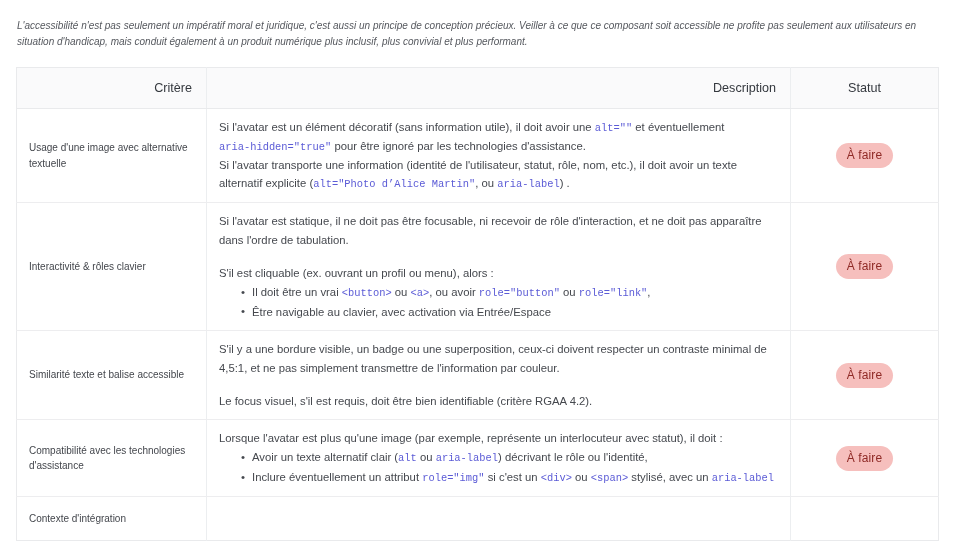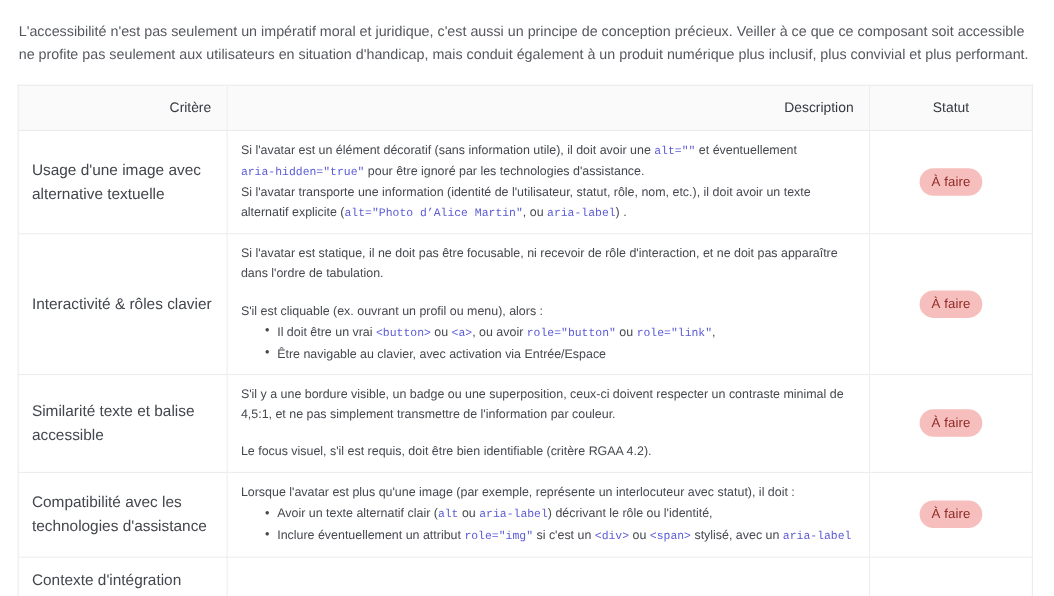--- a/index.html
+++ b/index.html
@@ -28,26 +28,27 @@
   .page-title {
     font-size: 17.5px;
     font-weight: 400;
     color: #1c1c1e;
     letter-spacing: 0.1px;
     margin: 0 0 11px 1px;
     line-height: 1.25;
   }
 
   .page-intro {
-    font-size: 13px;
+    font-size: 10px;
     line-height: 1.62;
     color: #55585e;
     margin: 0 0 17px 1px;
     max-width: 924px;
     font-weight: 400;
+    font-style: italic;
   }
 
   
   .checklist-table {
     width: 922px;
     border-collapse: collapse;
     table-layout: fixed;
     border: 1px solid #e9eaec;
     border-radius: 2px;
   }
@@ -78,21 +79,21 @@
   .checklist-table tbody td {
     border-bottom: 1px solid #ededef;
     border-right: 1px solid #eceef0;
     vertical-align: middle;
     padding: 9px 12px;
   }
   .checklist-table tbody tr:last-child td { border-bottom: none; }
   .checklist-table tbody td:last-child { border-right: none; }
 
   .cell-critere {
-    font-size: 14px;
+    font-size: 10px;
     line-height: 1.55;
     color: #43464c;
   }
 
   .cell-description {
     font-size: 11.3px;
     line-height: 1.62;
     color: #45484e;
     vertical-align: top;
     padding-top: 11px;

